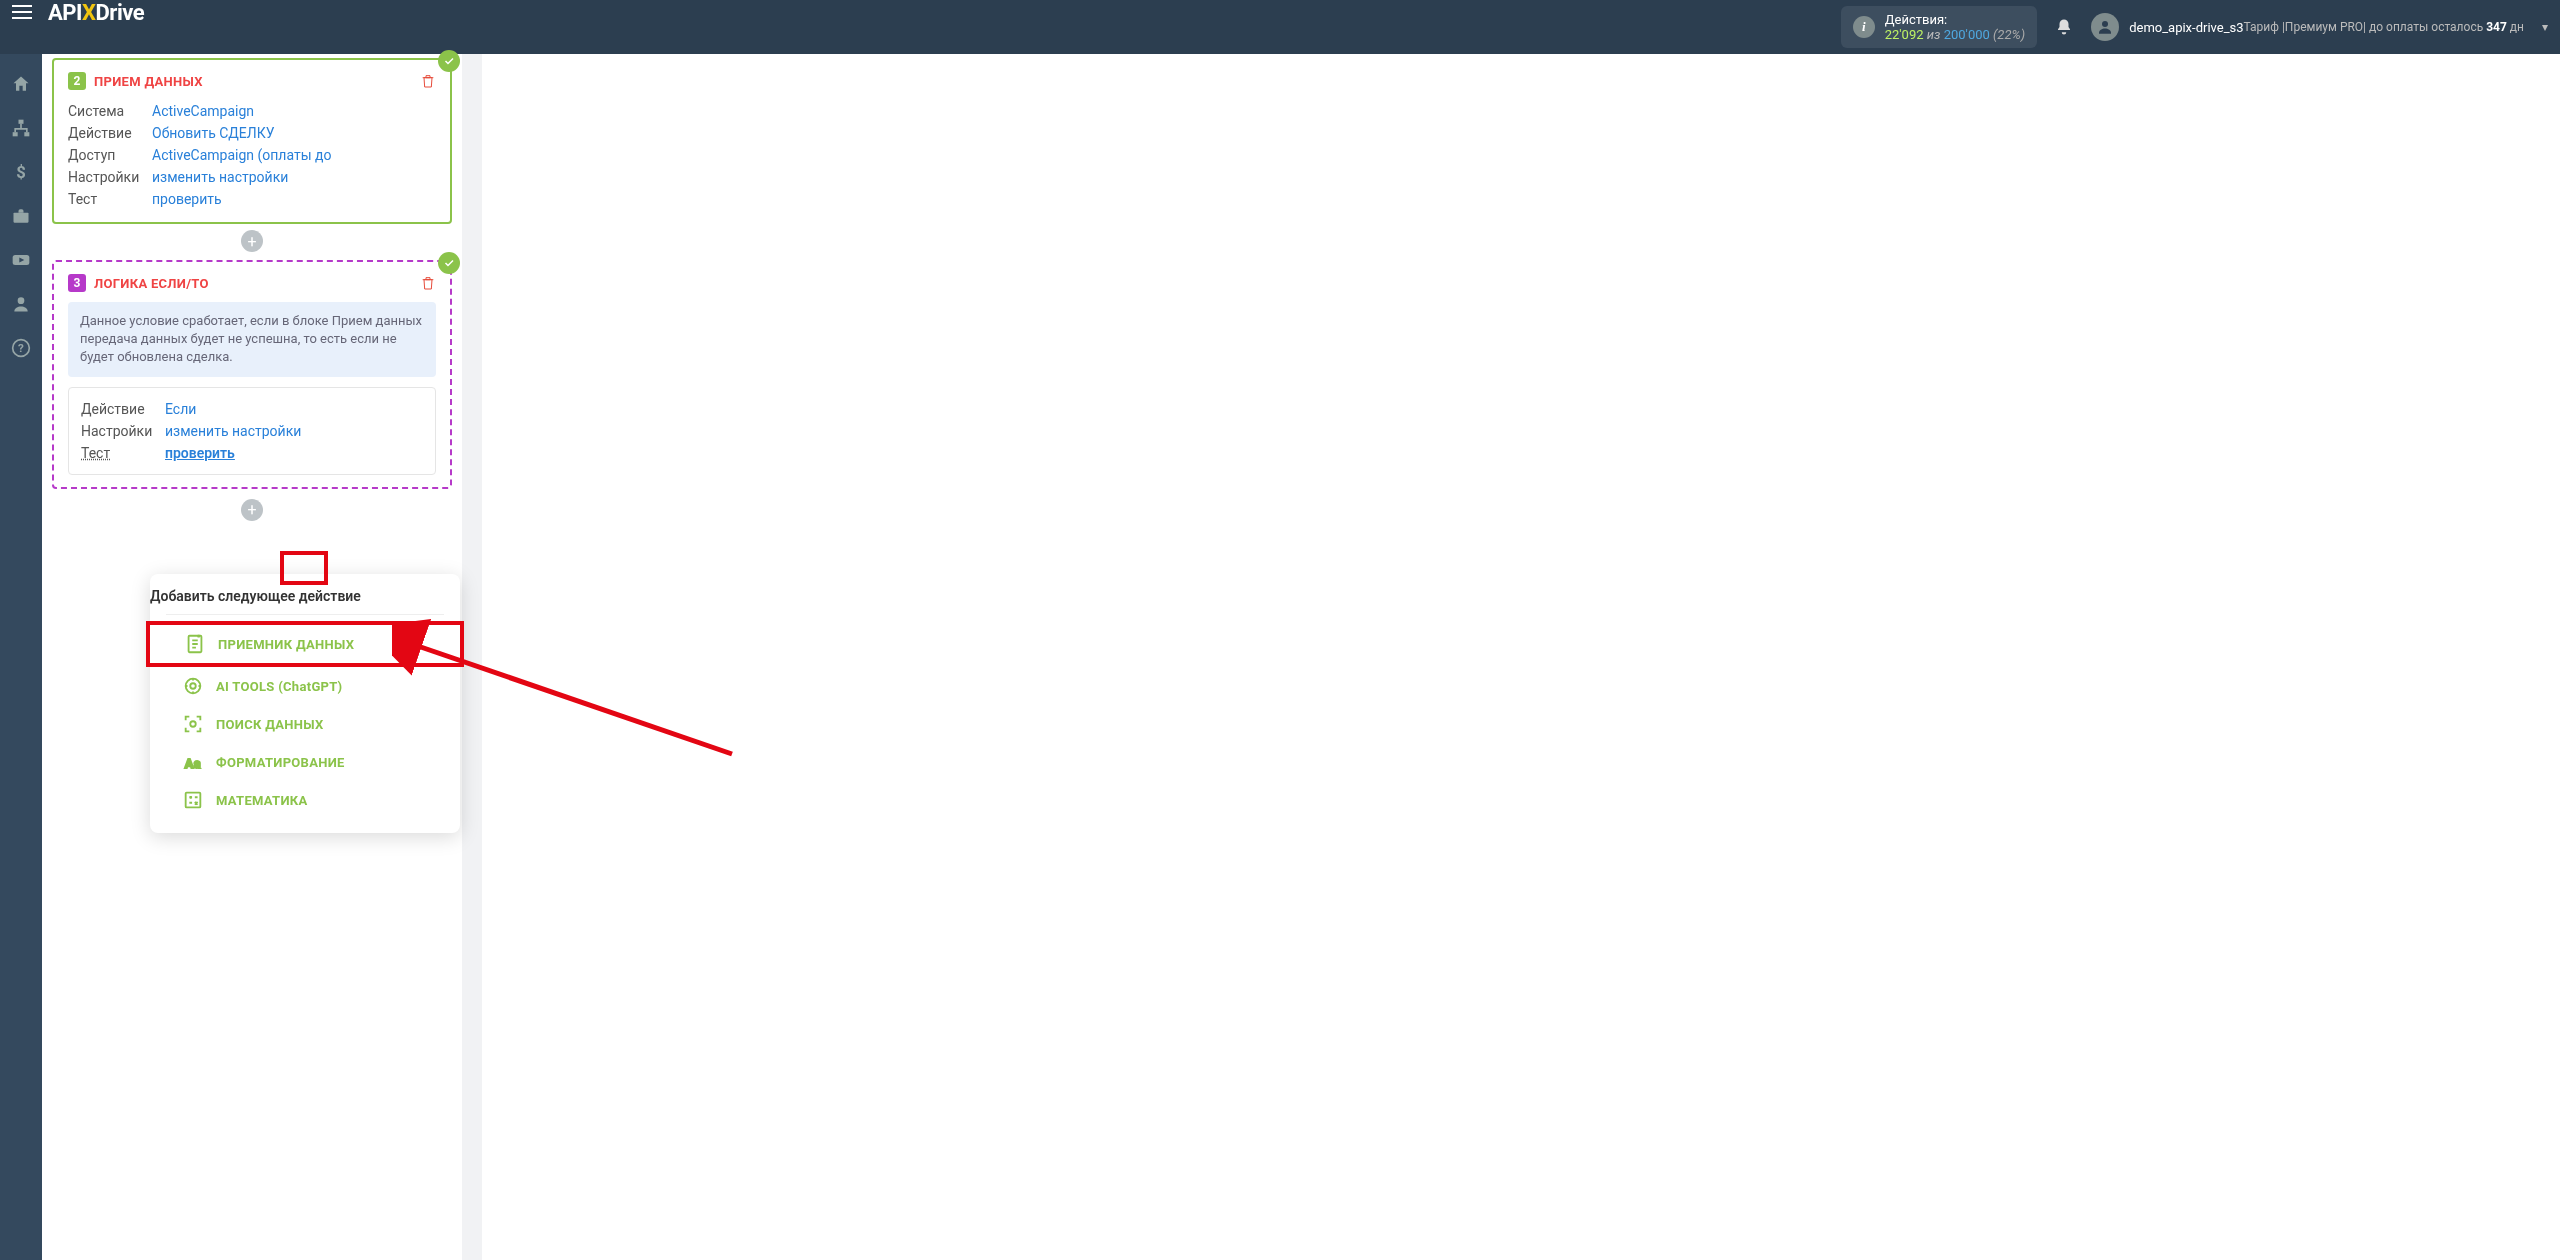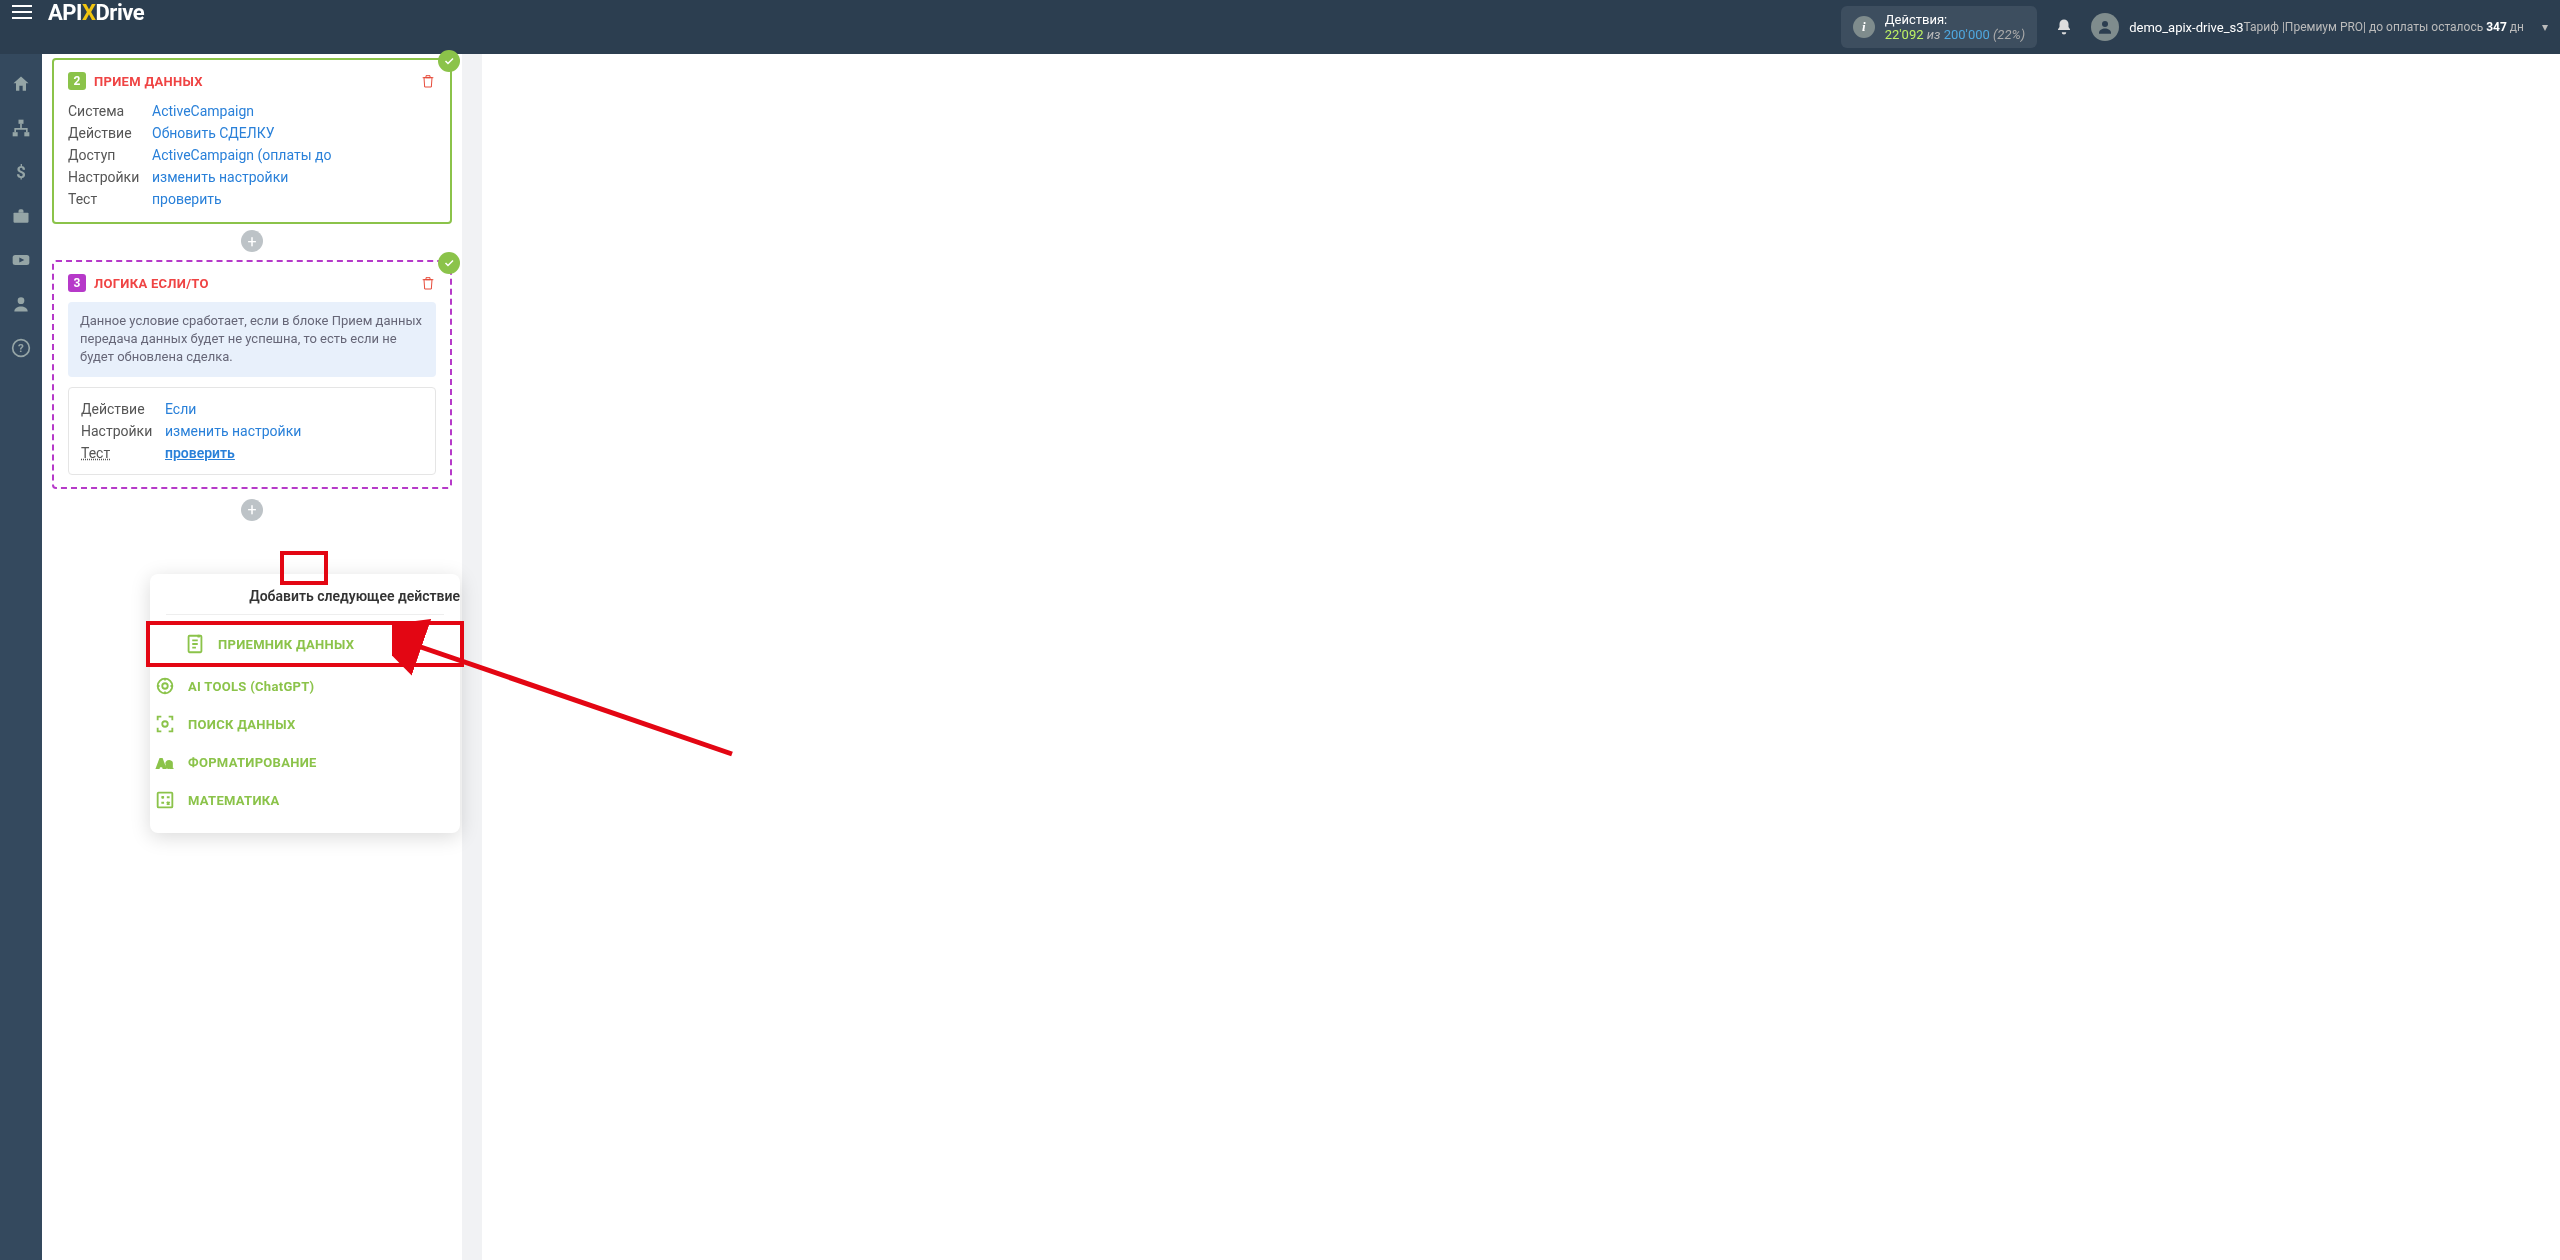--- a/index.html
+++ b/index.html
@@ -42,22 +42,22 @@
 .kv{display:flex;font-size:14px;padding:3px 0}
 .kv .k{width:84px;color:#555}
 .kv .v{color:#2980d9;cursor:pointer}
 .kv .v.underline{text-decoration:underline;font-weight:600}
 .plus-between{width:22px;height:22px;border-radius:50%;background:#bdc3c7;color:#fff;display:flex;align-items:center;justify-content:center;margin:6px auto;font-size:16px;cursor:pointer;position:relative;z-index:2}
 .info-box{background:#e8f0fb;border-radius:4px;padding:10px 12px;font-size:13px;color:#667;line-height:1.4;margin-bottom:10px}
 .inner-box{border:1px solid #e5e5e5;border-radius:4px;padding:10px 12px}
 .red-box-plus{position:absolute;border:4px solid #e30613;width:48px;height:34px;left:238px;top:497px;z-index:5;pointer-events:none}
 .red-box-item{border:4px solid #e30613;padding:4px 20px;display:flex;align-items:center;gap:12px;margin:0 -4px}
 .popup{position:absolute;left:108px;top:520px;width:310px;background:#fff;border-radius:8px;box-shadow:0 4px 20px rgba(0,0,0,0.15);padding:14px 0;z-index:4}
-.popup-title{text-align:right;font-size:14px;color:#333;font-weight:600;padding-bottom:10px}
-.popup-item{display:flex;align-items:center;gap:12px;padding:8px 4px;cursor:pointer;color:#8bc34a;font-weight:700;font-size:13px;letter-spacing:0.3px}
+.popup-title{text-align:left;font-size:14px;color:#333;font-weight:600;padding-bottom:10px}
+.popup-item{display:flex;align-items:center;gap:12px;padding:8px 32px;cursor:pointer;color:#8bc34a;font-weight:700;font-size:13px;letter-spacing:0.3px}
 .popup-icon{width:22px;height:22px;fill:none;stroke:#8bc34a;stroke-width:2}
 .arrow-svg{position:absolute;left:350px;top:540px;z-index:6;pointer-events:none}
 </style>
 </head>
 <body>
 
 <div class="topbar">
   <div class="hamburger">
       <span></span>
       <span></span>

